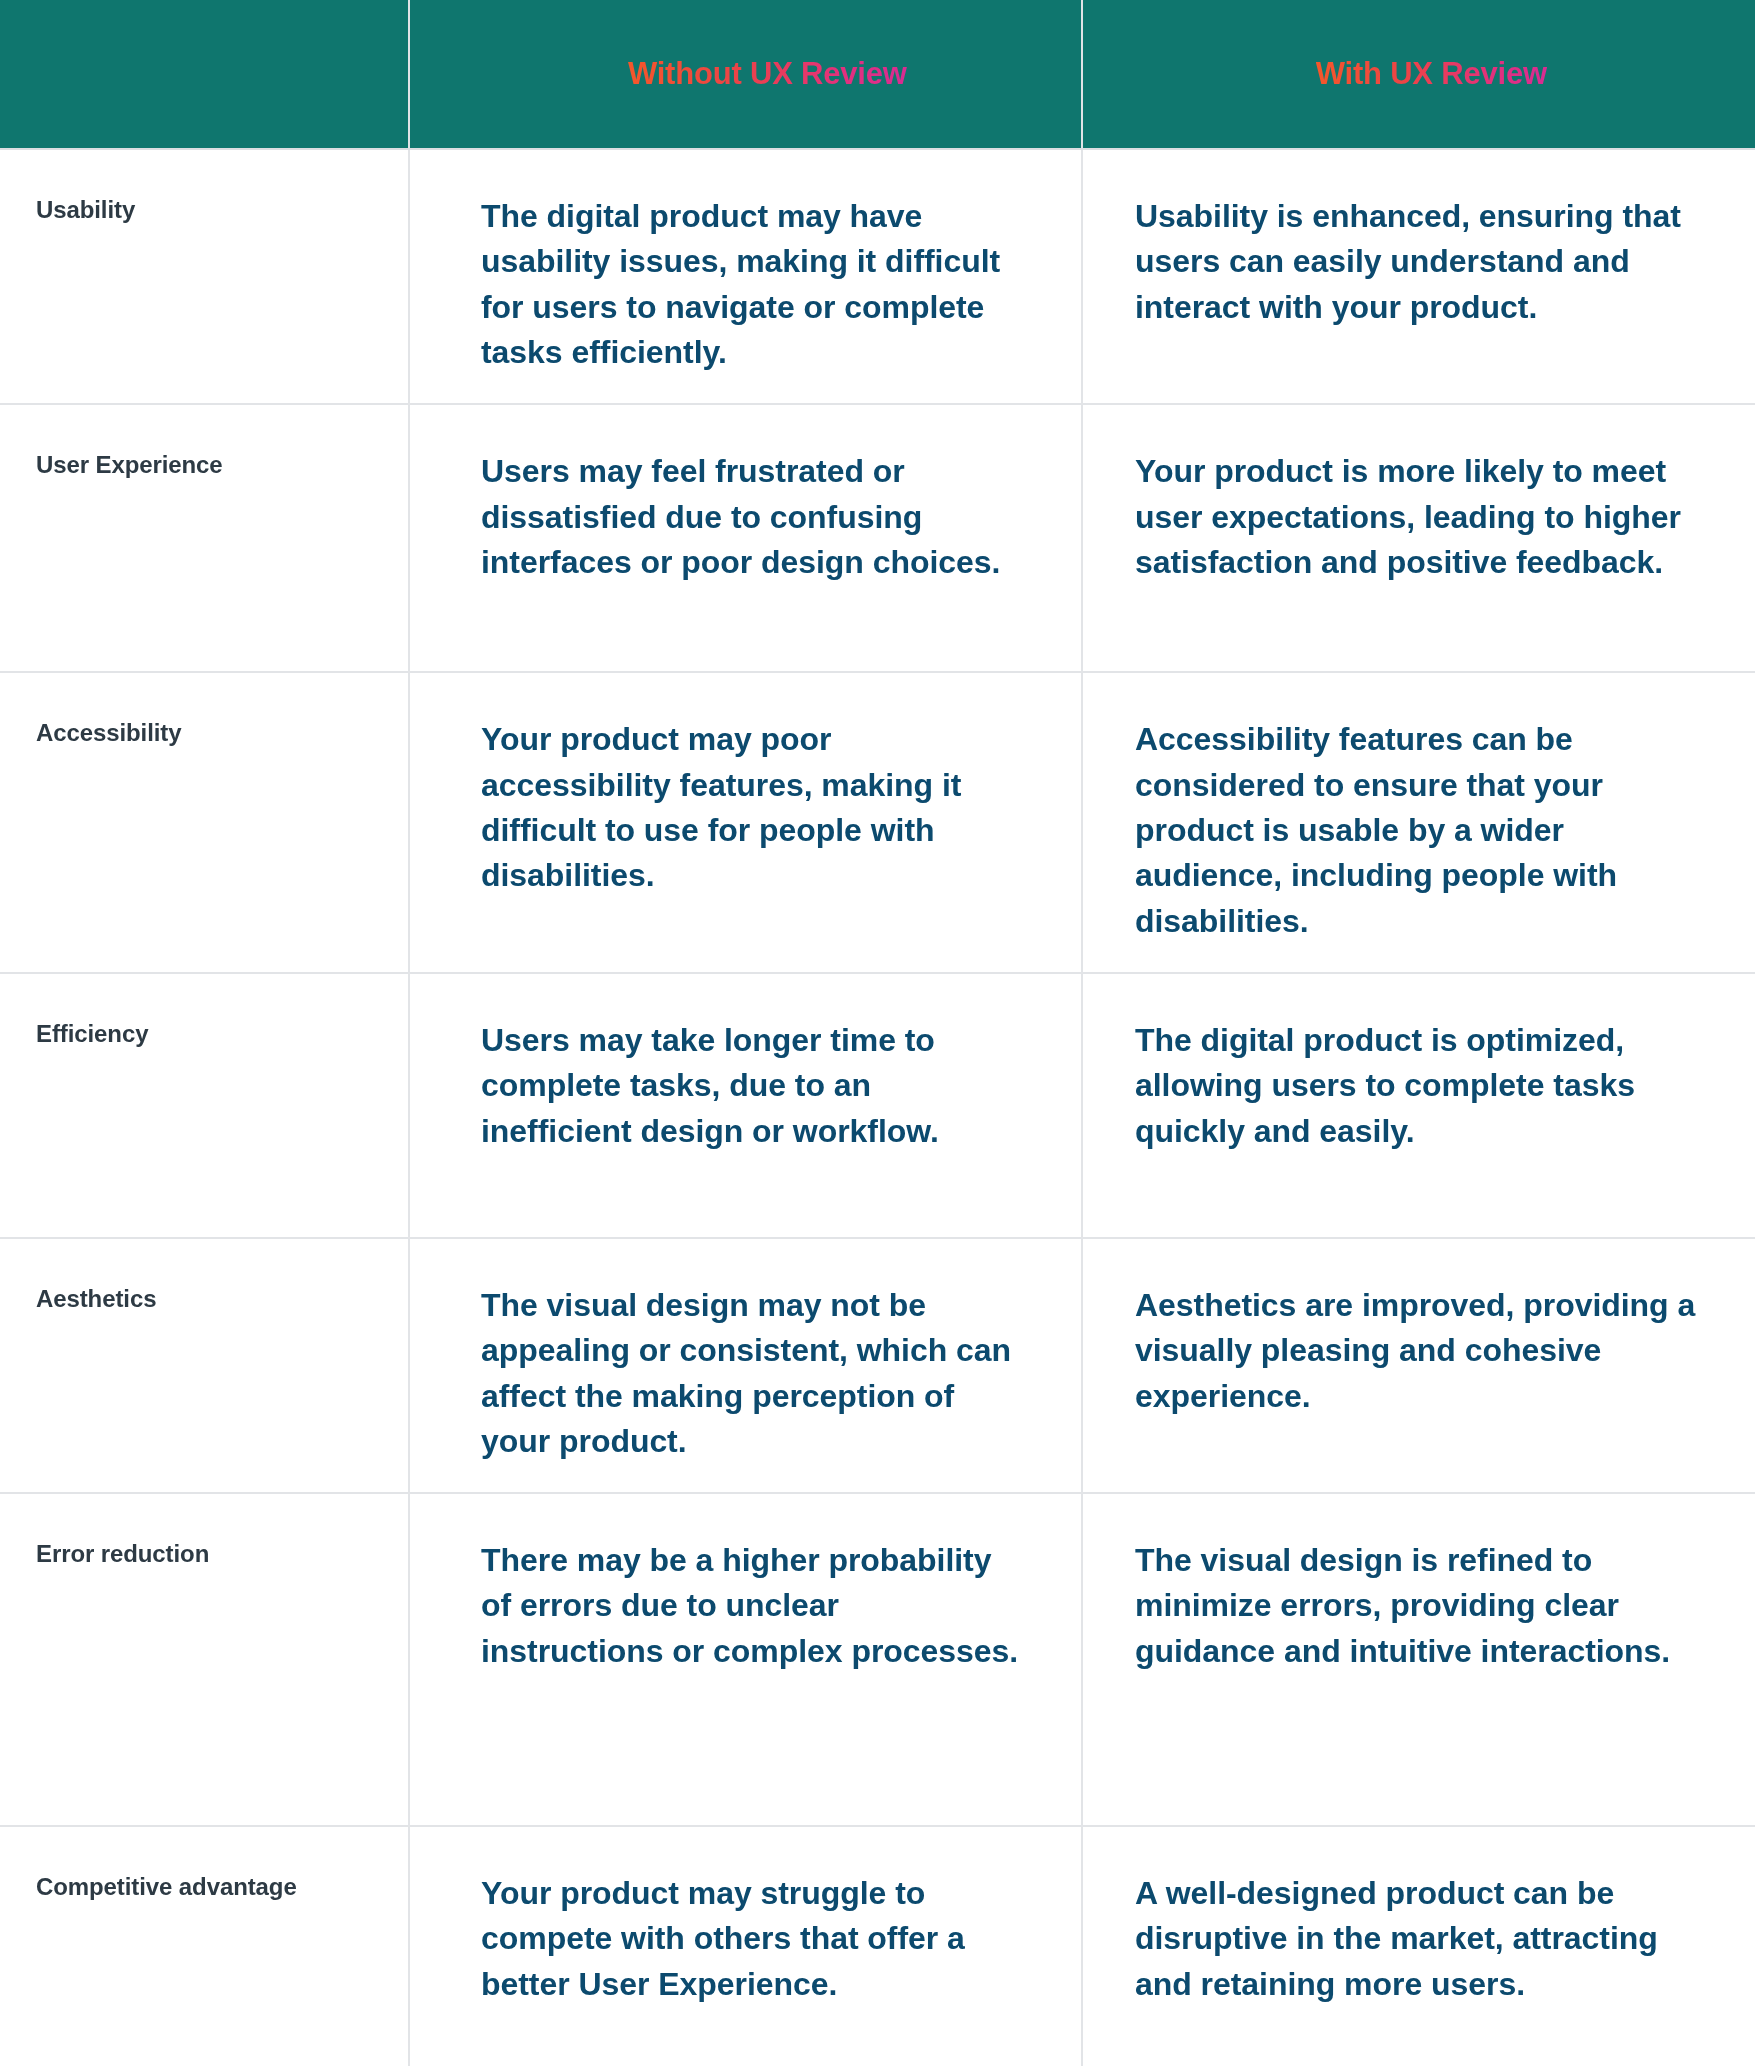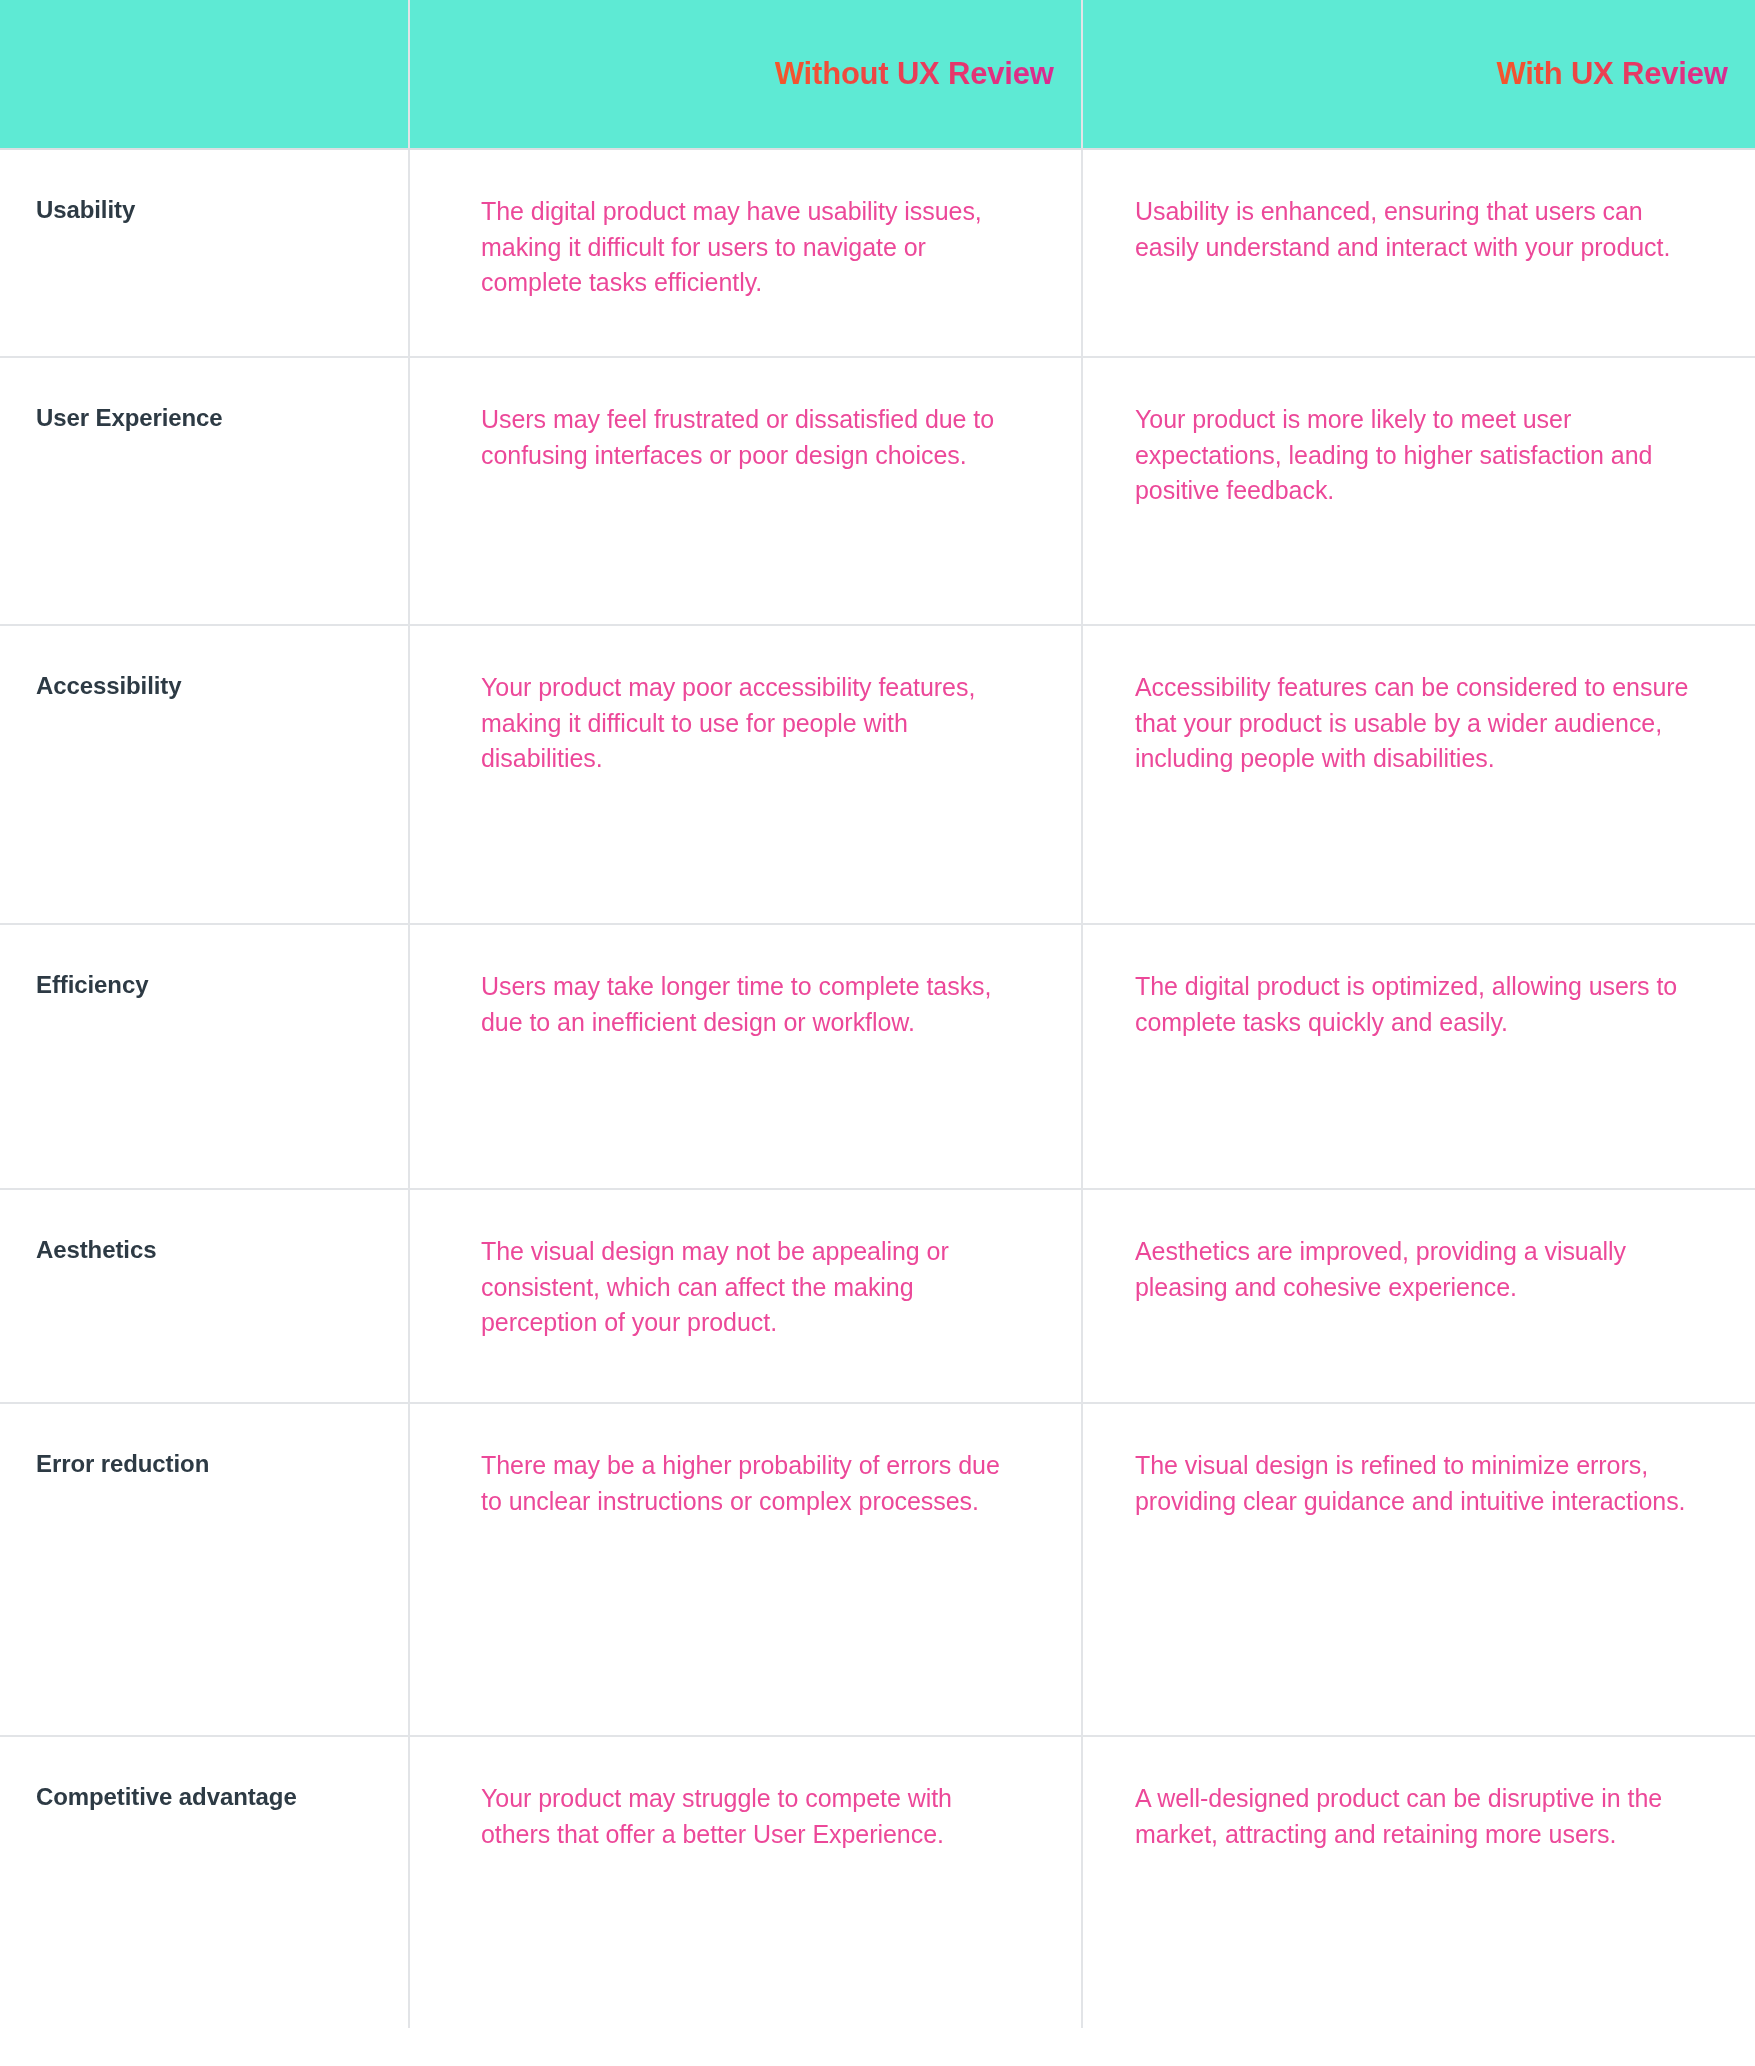--- a/index.html
+++ b/index.html
@@ -24,23 +24,23 @@
   .comparison-table col.col-without { width: 673px; }
   .comparison-table col.col-with    { width: 673px; }
 
   
   thead tr.header-row { height: 149px; }
 
   thead th {
     padding: 0;
     margin: 0;
     vertical-align: middle;
-    text-align: right;
+    text-align: center;
     border-bottom: 2.3px solid #dcdfe2;
-    background: #5eead4;
+    background: #0f766e;
   }
 
   th.header-blank {
     border-right: 2.3px solid #e2e4e7;
   }
 
   th.header-without {
     padding: 0 27.4px 0 71px;
     border-right: 2.3px solid #e2e4e7;
   }
@@ -89,24 +89,24 @@
 
   .feature-label {
     font-size: 24px;
     font-weight: bold;
     line-height: 1.26;
     color: #2d3a44;
     letter-spacing: -0.1px;
   }
 
   .cell-text {
-    font-size: 25px;
-    font-weight: normal;
+    font-size: 32px;
+    font-weight: bold;
     line-height: 1.42;
-    color: #ec4899;
+    color: #0c4a6e;
     letter-spacing: -0.05px;
   }
 
   
   tr[data-row-index="0"] { height: 208px; }
   tr[data-row-index="1"] { height: 268px; }
   tr[data-row-index="2"] { height: 299px; }
   tr[data-row-index="3"] { height: 265px; }
   tr[data-row-index="4"] { height: 214px; }
   tr[data-row-index="5"] { height: 333px; }

